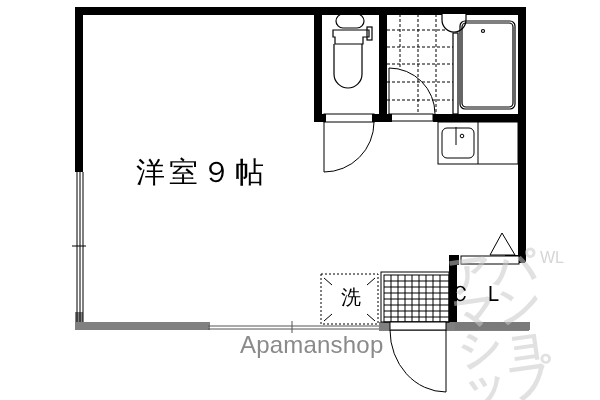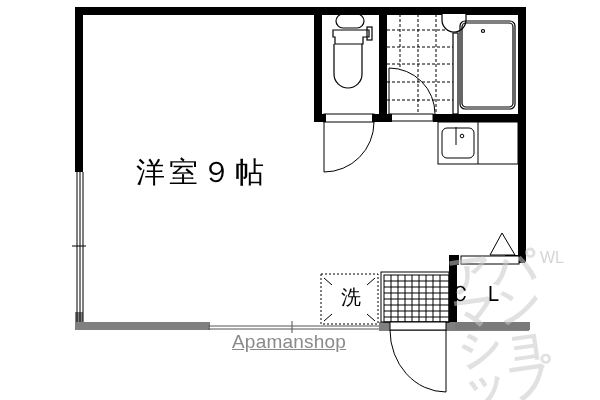--- a/index.html
+++ b/index.html
@@ -2,21 +2,21 @@
 <html><head>
 <meta charset="utf-8">
 <style>
   html, body { margin: 0; padding: 0; background: #ffffff; }
   body { width: 600px; height: 400px; overflow: hidden; position: relative; font-family: "DejaVu Sans", sans-serif; }
   #plan { position: absolute; left: 0; top: 0; }
   .label { position: absolute; color: #000; white-space: nowrap; line-height: 1; }
   .room-label { left: 136px; top: 158px; font-size: 29px; letter-spacing: 4px; }
   .wash-label { left: 341px; top: 287px; font-size: 20px; }
   .cl-label { left: 449px; top: 283px; font-size: 22px; letter-spacing: 12px; }
-  .watermark { position: absolute; left: 232px; top: 331px; font-size: 19px; color: #8a8a8a; font-family: "Liberation Sans", sans-serif; letter-spacing: 0.2px; text-decoration: underline; }
+  .watermark { position: absolute; left: 240px; top: 331px; font-size: 24px; color: #8a8a8a; font-family: "Liberation Sans", sans-serif; letter-spacing: 0.2px; }
   .wm-jp { position: absolute; left: 455px; top: 250px; font-size: 44px; font-weight: bold; color: rgba(200,200,200,0.55); line-height: 0.85; width: 110px; font-family: "DejaVu Sans", sans-serif; transform: rotate(-8deg); }
   .wm-wl { position: absolute; left: 540px; top: 250px; font-size: 16px; color: rgba(195,195,195,0.7); line-height: 1.05; width: 14px; font-family: Liberation Sans, sans-serif; }
 </style>
 </head>
 <body>
 
 <svg id="plan" width="600" height="400" viewBox="0 0 600 400" xmlns="http://www.w3.org/2000/svg">
 
   <g fill="#000">
 

